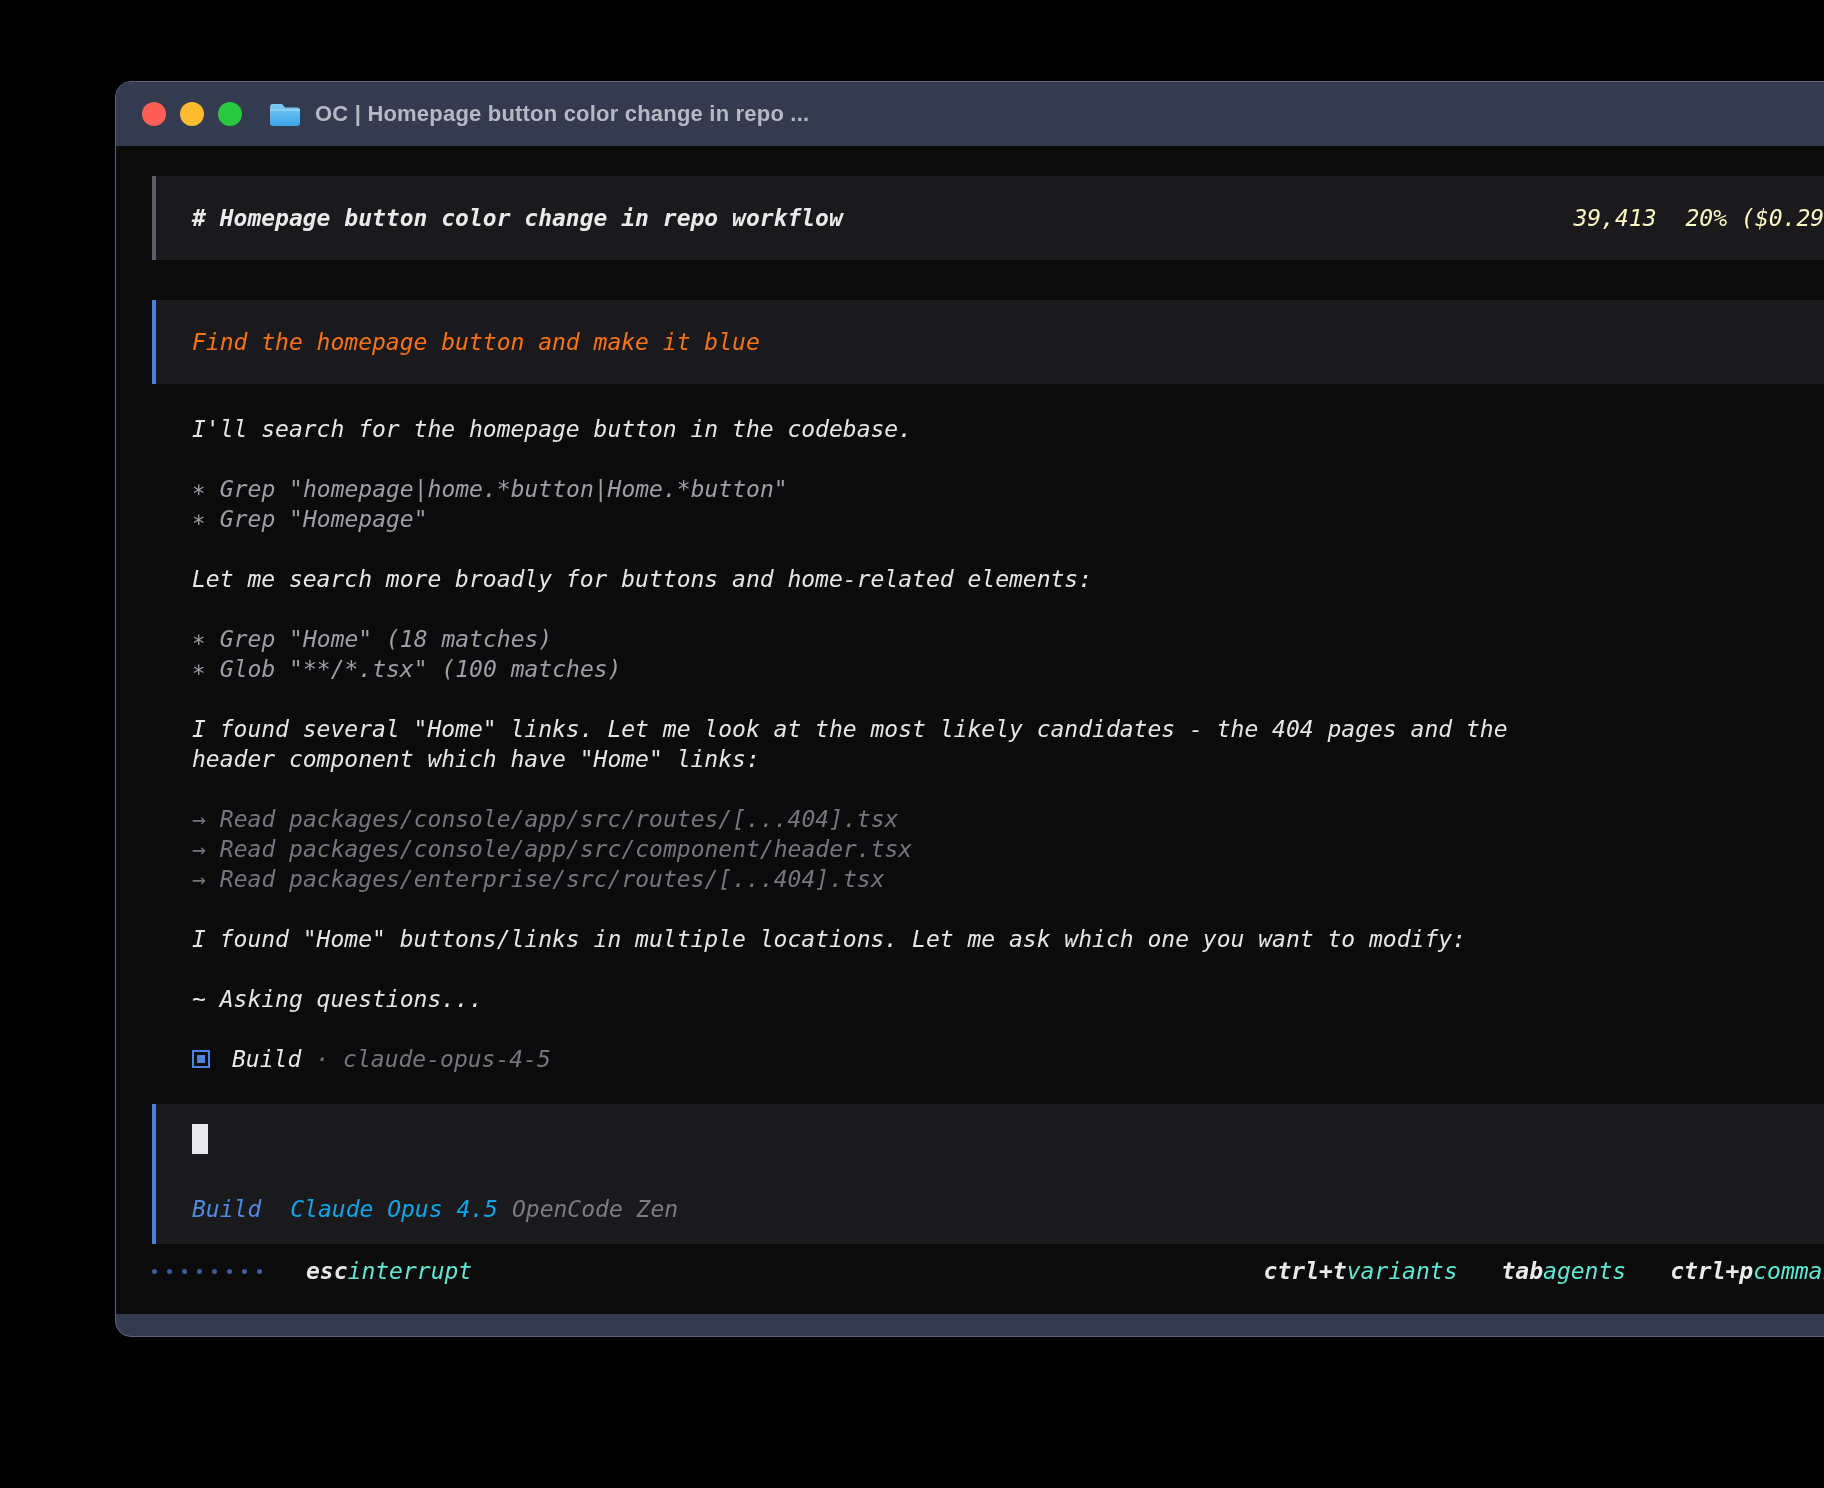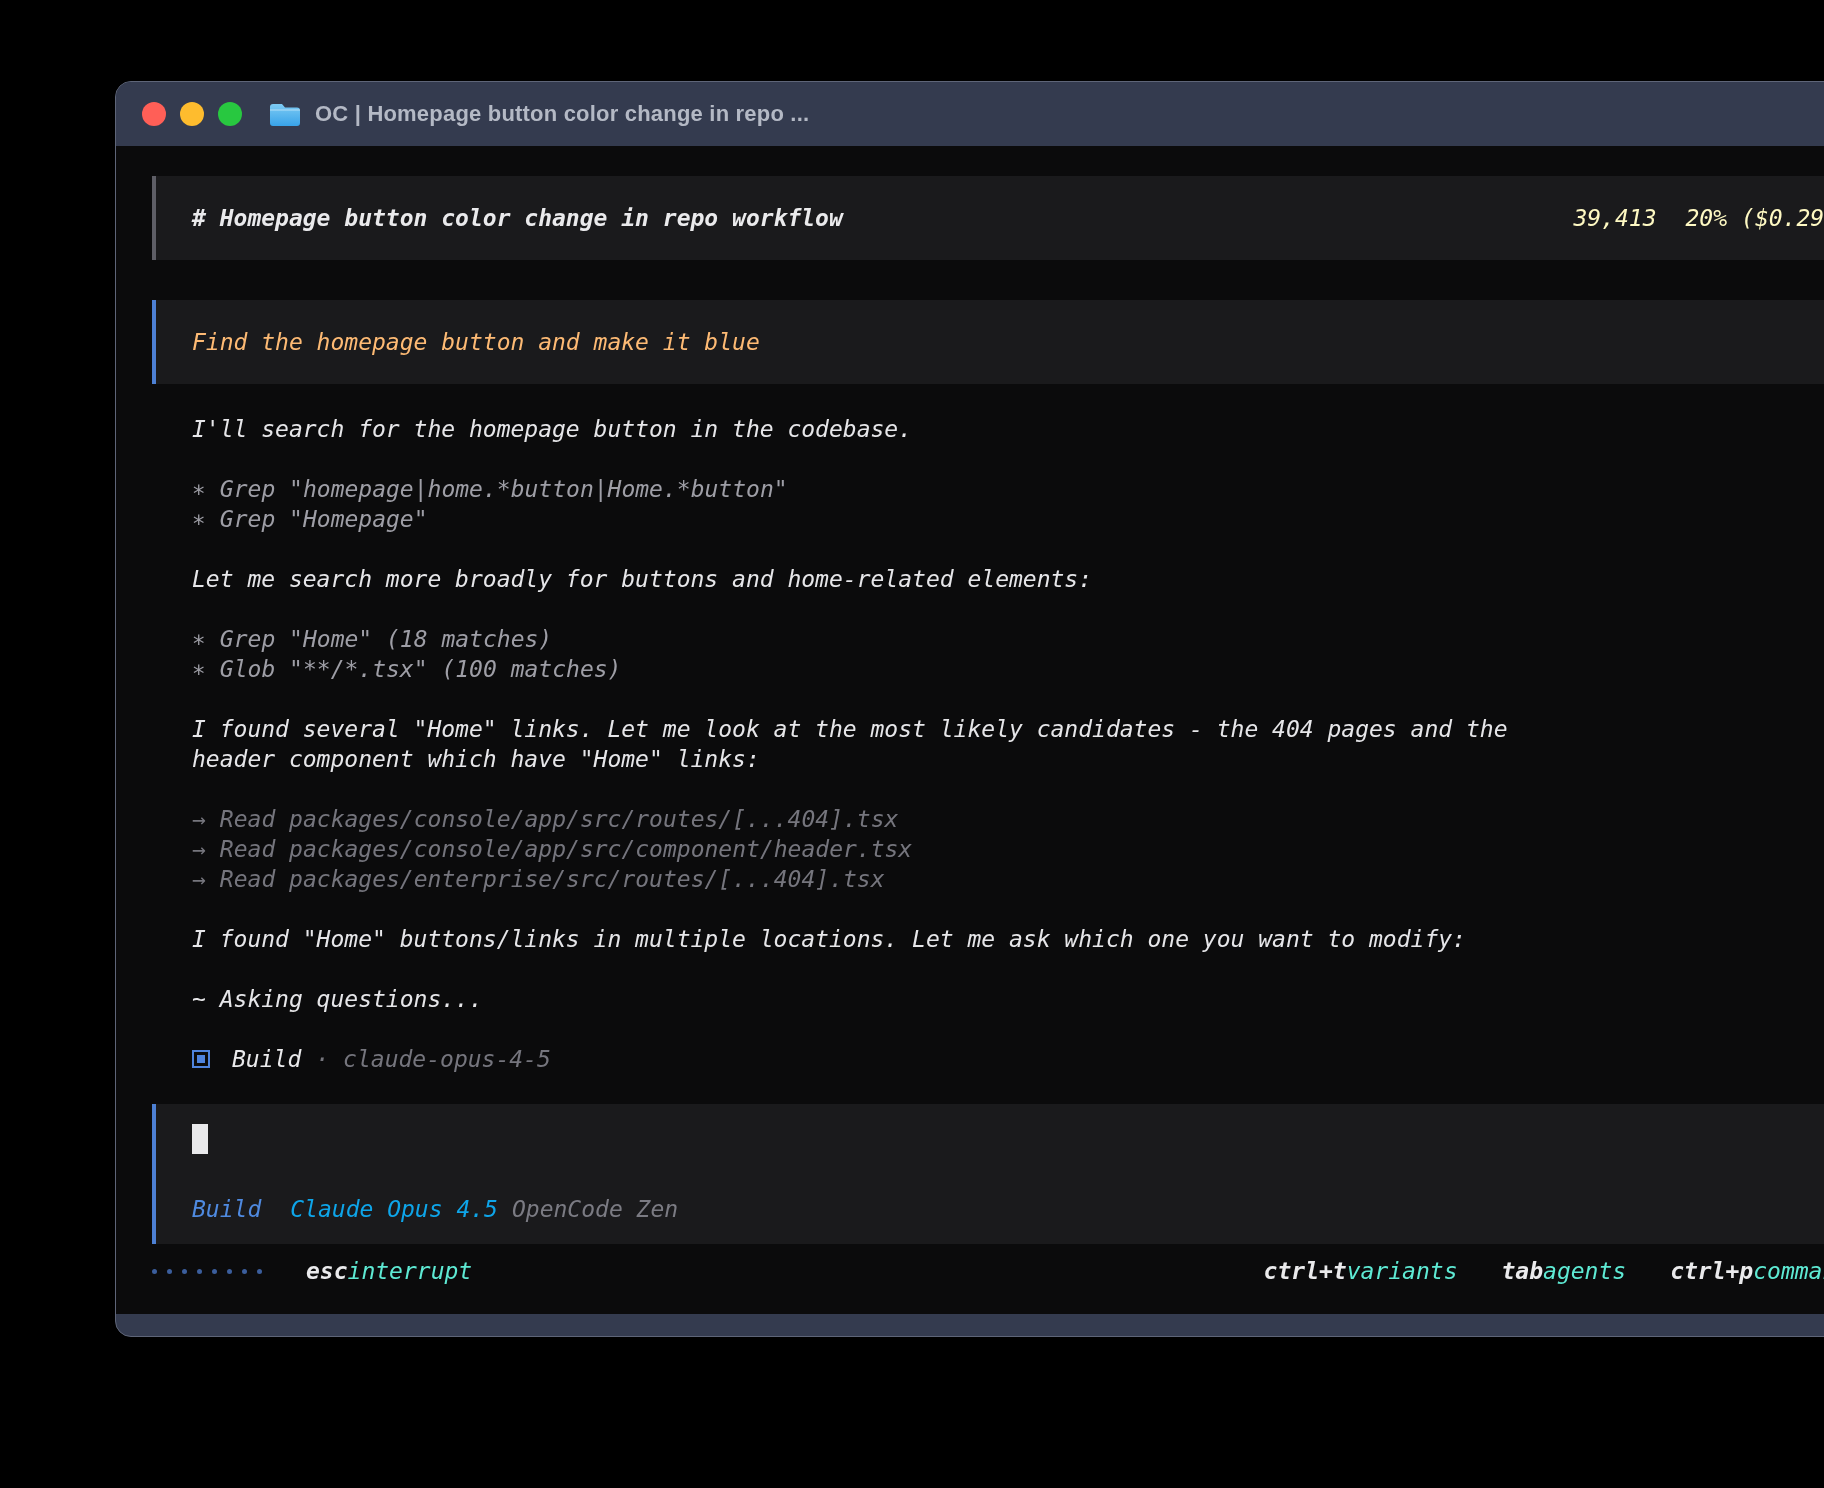--- a/index.html
+++ b/index.html
@@ -40,21 +40,21 @@
     background:#1a1a1c; border-left:4px solid #5e5e66;
     padding:27px 26px 27px 36px;
   }
   .session-header { margin-top:30px; display:flex; justify-content:space-between; align-items:center; }
   .session-title { font-weight:700; color:#eaeaec; white-space:pre; }
   .session-stats { display:flex; align-items:center; color:#fef9c3; white-space:pre; }
   .stat-tokens { margin-right:29px; }
   .stat-context { margin-right:14px; }
 
   .user-block { margin-top:40px; border-left-color:#4d80d4; }
-  .user-text { color:#fdba74; white-space:pre; }
+  .user-text { color:#f97316; white-space:pre; }
 
   .transcript { padding-left:40px; }
   .t-group { margin-top:30px; }
   .para { color:#e6e6e9; max-width:96ch; }
   .tool-line { display:flex; gap:14px; white-space:pre; }
   .tool-line .bullet { color:#9e9ea6; }
   .tool-line .ttext  { color:#9e9ea6; }
   .read-line .bullet { color:#75757d; }
   .read-line .ttext  { color:#75757d; }
   .status-line { color:#e6e6e9; white-space:pre; }

